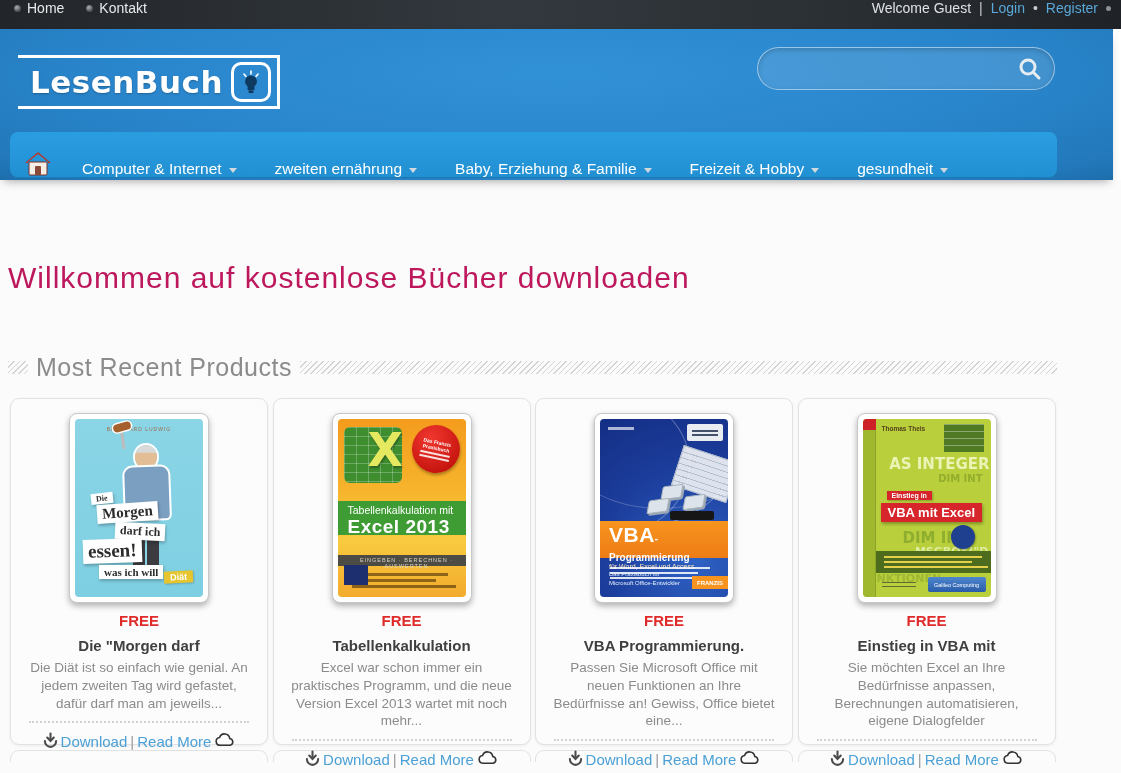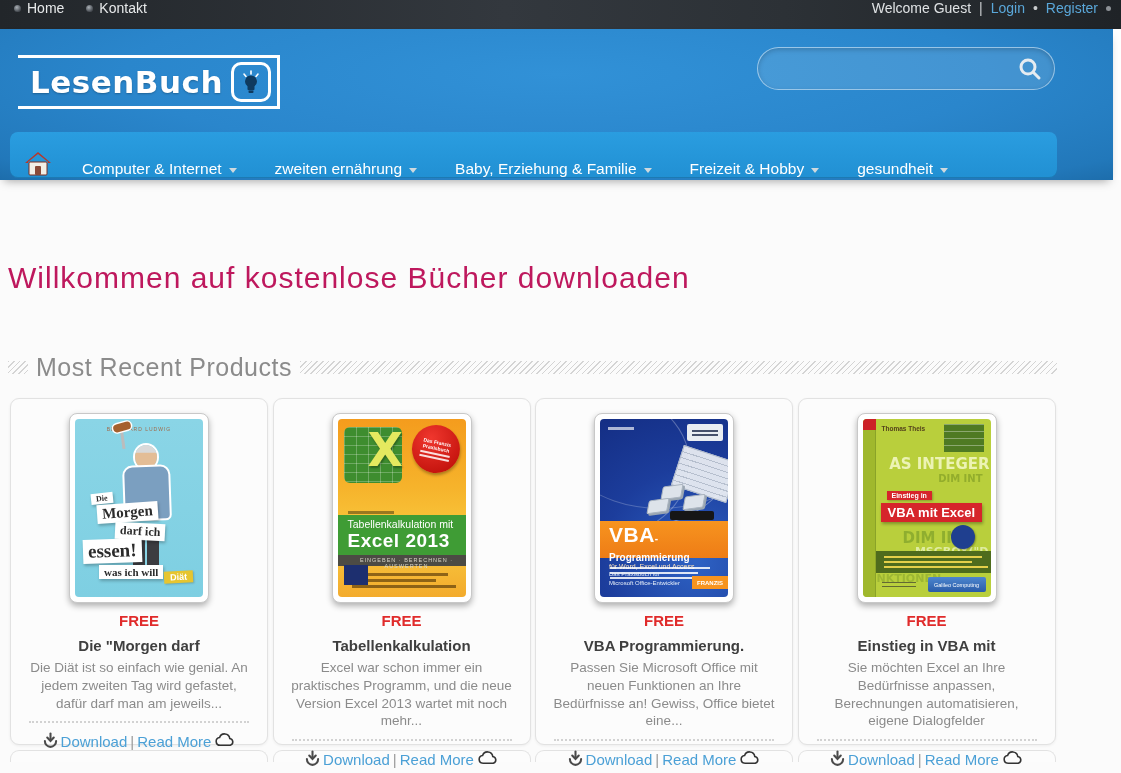--- a/index.html
+++ b/index.html
@@ -109,21 +109,21 @@
                               repeating-linear-gradient(90deg,rgba(255,255,255,.25) 0 1px,transparent 1px 12px); }
   .c2-x { position:absolute; left:30px; top:4px; font-size:46px; font-weight:bold; color:#e4e95f;
           text-shadow:1px 2px 2px rgba(0,0,0,.3); font-family:"DejaVu Sans", sans-serif; }
   .c2-sticker { position:absolute; right:6px; top:6px; width:48px; height:48px; border-radius:50%;
                 background:radial-gradient(circle at 35% 30%,#f0372e,#c6150f 75%); transform:rotate(12deg);
                 display:flex; flex-direction:column; align-items:center; justify-content:center; gap:2px;
                 color:#fff; font-size:5px; font-weight:bold; text-align:center; line-height:1.2;
                 box-shadow:1px 2px 3px rgba(0,0,0,.3); }
   .c2-sticker i { display:block; width:30px; height:2px; background:rgba(255,255,255,.85); }
   .c2-author-line { position:absolute; left:10px; top:92px; width:46px; height:3px; background:#5a4a12; opacity:.6; }
-  .c2-band { position:absolute; left:0; right:0; top:96px; height:44px; background:#3f9c35;
+  .c2-band { position:absolute; left:0; right:0; top:82px; height:34px; background:#3f9c35;
              color:#fff; text-align:left; padding:3px 0 0 10px; }
   .c2-band .t1 { font-size:10.5px; }
   .c2-band .t2 { font-size:19px; font-weight:bold; letter-spacing:.5px; }
   .c2-dark { position:absolute; left:0; right:0; top:136px; height:11px; background:#4c4b44;
              color:#d8d6c8; font-size:5.5px; padding:2px 0 0 10px; letter-spacing:1px; }
   .c2-b { position:absolute; left:14px; height:2.5px; background:#6b480e; opacity:.75; }
   .c2-b1 { top:154px; width:96px; } .c2-b2 { top:160px; width:84px; } .c2-b3 { top:166px; width:104px; }
   .c2-navy { position:absolute; left:6px; bottom:12px; width:24px; height:20px; background:#1d2f6f; }
 
   

